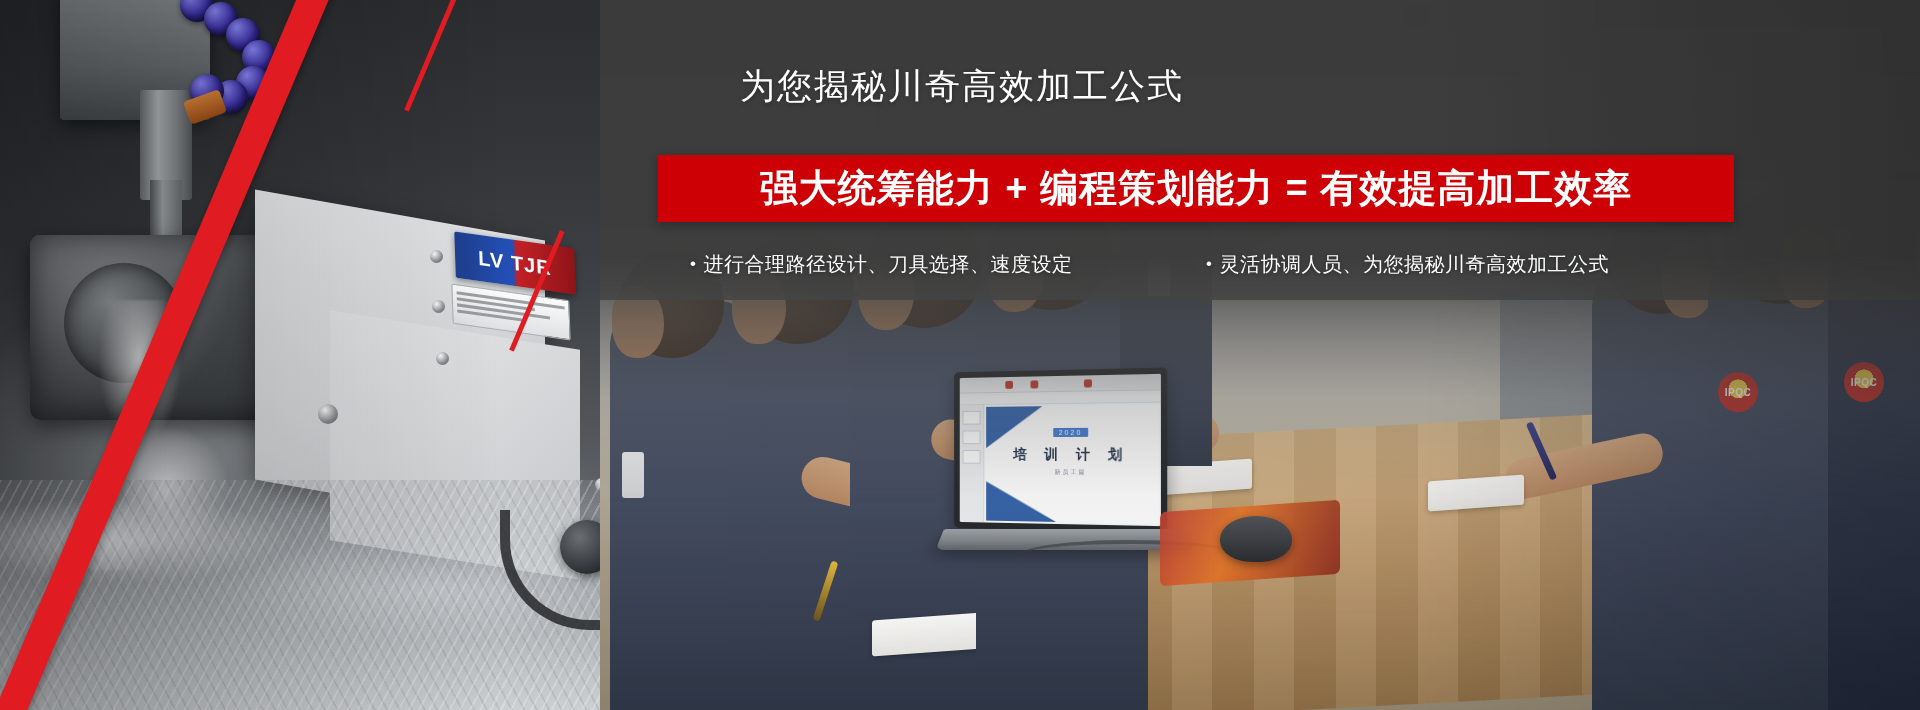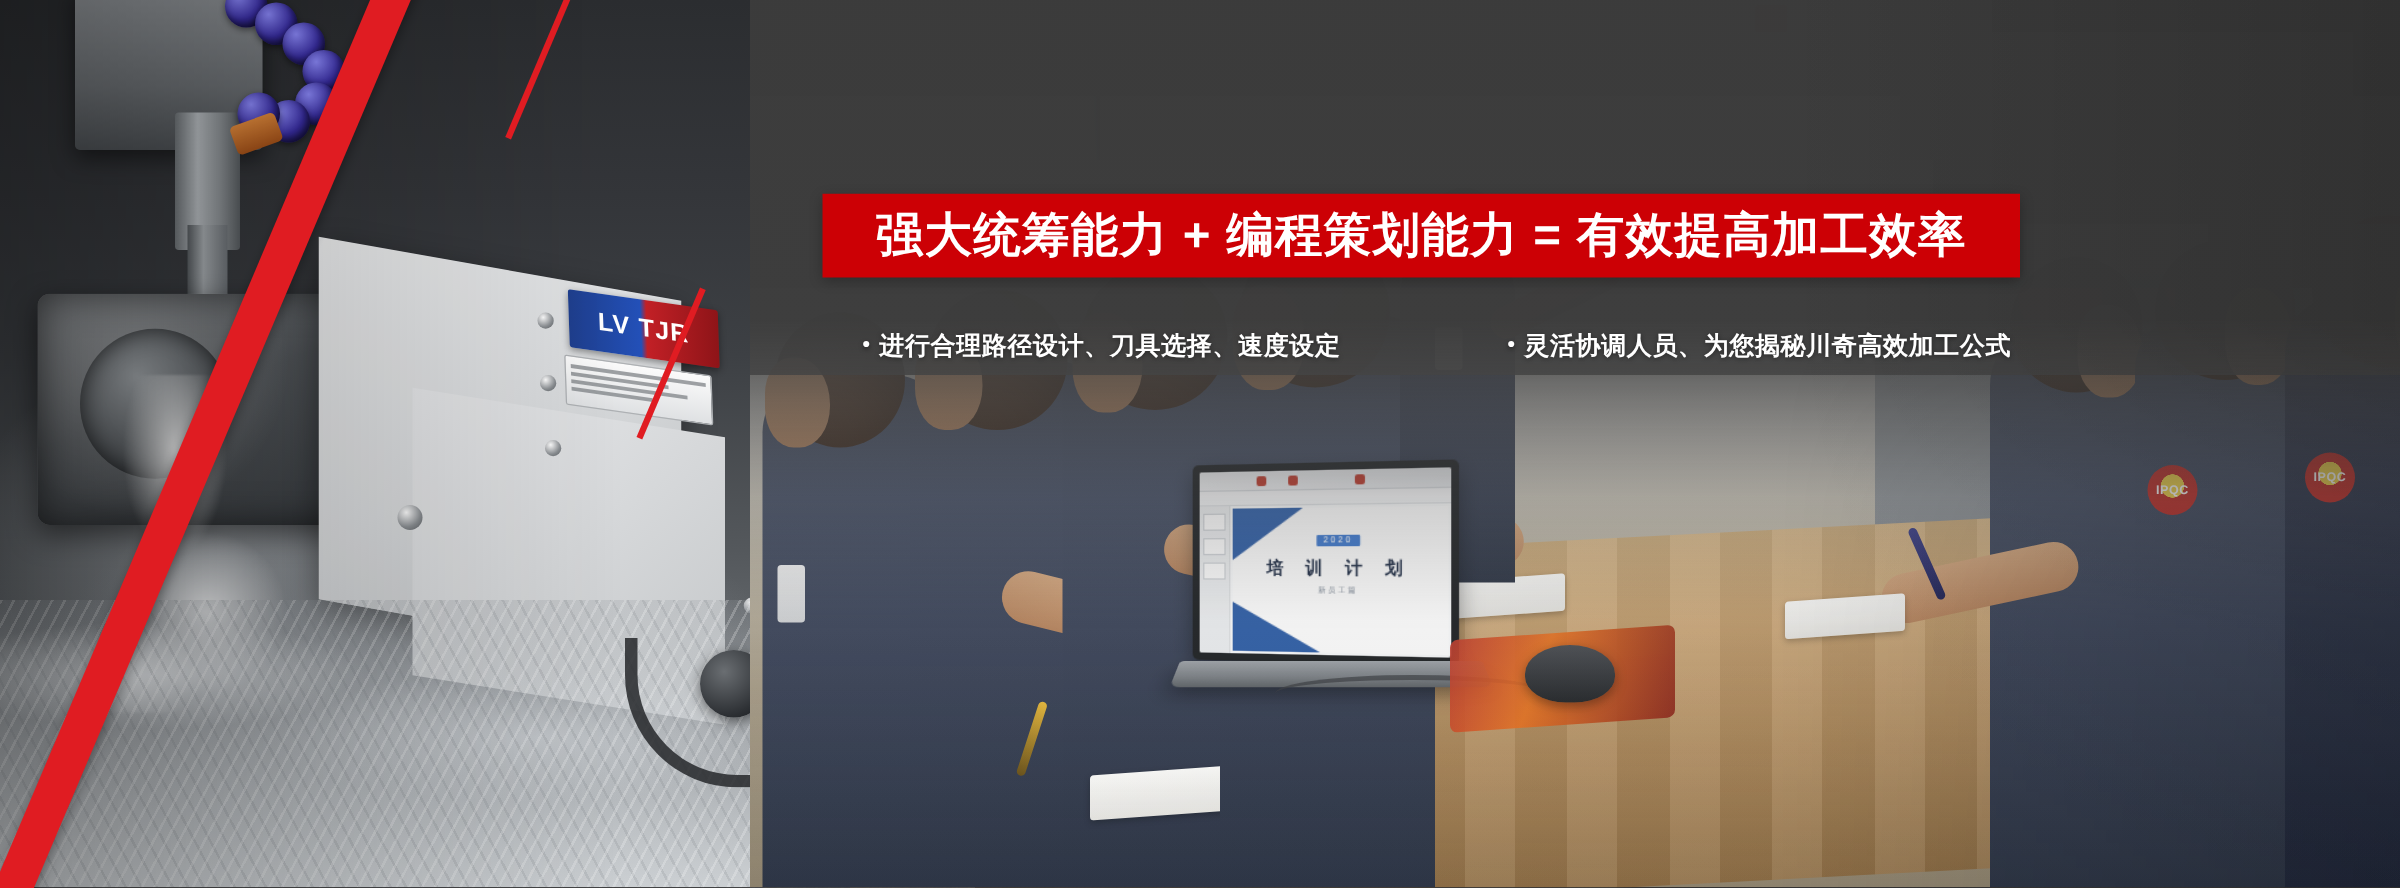--- a/index.html
+++ b/index.html
@@ -357,33 +357,33 @@
 
   .headline {
     position:absolute; left:740px; top:63px;
     font-size:35px; color:#ffffff; letter-spacing:2px;
     font-weight:400; white-space:nowrap;
     text-shadow:0 1px 4px rgba(0,0,0,.35);
   }
 
   .redbar {
     position:absolute; left:658px; top:155px;
-    width:958px; height:67px;
+    width:1076px; height:67px;
     background:#cc0005;
     display:flex; align-items:center; justify-content:center;
     box-shadow:0 3px 10px rgba(0,0,0,.3);
   }
   .redbar-text {
     font-size:38px; font-weight:bold; color:#ffffff;
     letter-spacing:1px; white-space:nowrap;
   }
 
   .bullets {
-    position:absolute; left:658px; top:263px;
-    width:958px; height:40px;font-weight:bold;
+    position:absolute; left:658px; top:251px;
+    width:958px; height:40px;
   }
   .bullet {
     position:absolute; top:0;
     font-size:20px; color:#ffffff; letter-spacing:.5px;
     white-space:nowrap;
     text-shadow:0 1px 4px rgba(0,0,0,.45);
   }
   .bullet::before {
     content:"\2022"; margin-right:7px; font-size:17px; vertical-align:2px;
   }
@@ -534,20 +534,21 @@
 
   <div class="overlay-solid"></div>
   <div class="overlay-right"></div>
   <div class="edge-shade"></div>
 
   <div class="diag-band"></div>
   <div class="diag-thin1"></div>
   <div class="diag-thin2"></div>
 
   <div class="content">
+    <div class="headline">为您揭秘川奇高效加工公式</div>
 
     <div class="redbar">
       <span class="redbar-text">强大统筹能力 + 编程策划能力 = 有效提高加工效率</span>
     </div>
 
     <div class="bullets">
       <div class="bullet bullet-1">进行合理路径设计、刀具选择、速度设定</div>
       <div class="bullet bullet-2">灵活协调人员、为您揭秘川奇高效加工公式</div>
     </div>
   </div>

